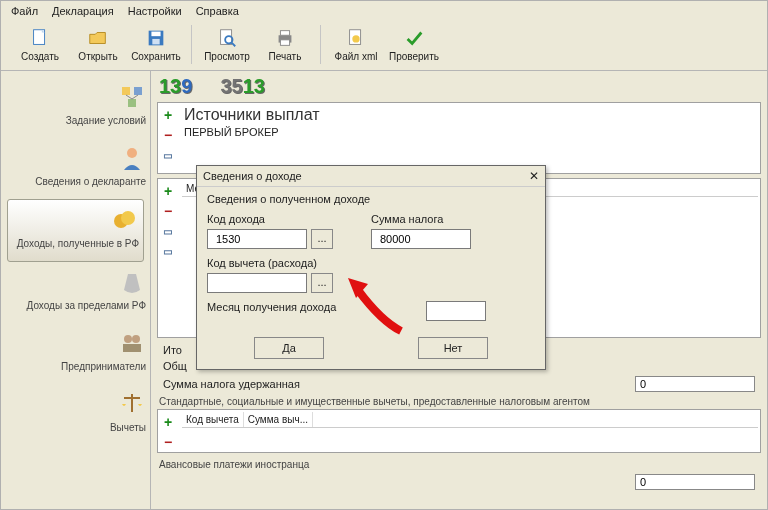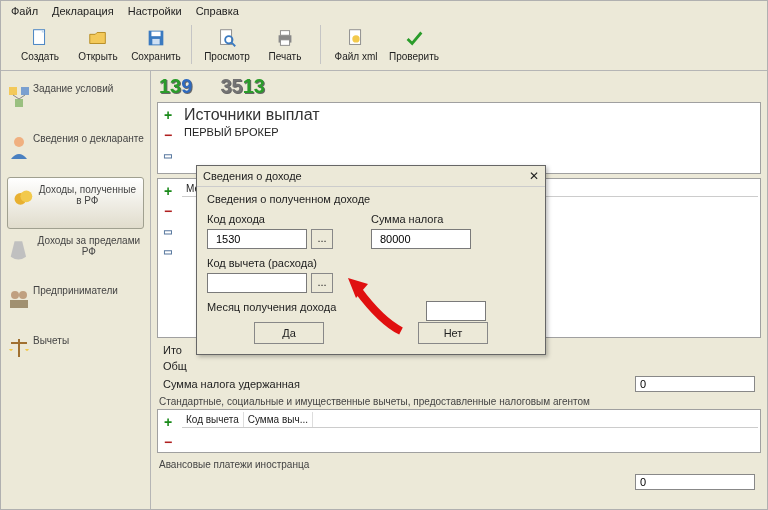--- a/index.html
+++ b/index.html
@@ -14,21 +14,21 @@
   .toolbar { display: flex; align-items: flex-start; padding: 4px 4px 6px; background: #ece9d8; border-bottom: 1px solid #b5b5b5; }
   .toolgroup { display: flex; border-right: 1px solid #c5c5c5; padding: 0 6px; }
   .toolgroup:last-child { border-right: none; }
   .toolbtn { display: flex; flex-direction: column; align-items: center; width: 58px; padding: 2px 2px; cursor: default; }
   .toolbtn .ico { width: 22px; height: 22px; margin-bottom: 2px; }
   .toolbtn .lbl { font-size: 10px; text-align: center; }
 
   
   .content { display: flex; height: calc(100% - 64px); }
   .sidebar { width: 150px; background: #ece9d8; border-right: 1px solid #b5b5b5; padding-top: 6px; }
-  .sideitem { display: flex; flex-direction: row; align-items: flex-start; padding: 6px 4px 12px; text-align: center; font-size: 10px; color: #444; }
+  .sideitem { display: flex; flex-direction: column; align-items: flex-end; padding: 6px 4px 12px; text-align: center; font-size: 10px; color: #444; }
   .sideitem.selected { background: linear-gradient(#fff, #e0dccc); border: 1px solid #a0a090; border-radius: 3px; margin: 0 6px; }
   .sideitem .sico { width: 28px; height: 28px; margin-bottom: 4px; }
 
   .main { flex: 1; background: #ece9d8; overflow: hidden; position: relative; }
   .numbar { display: flex; gap: 0; padding: 4px 8px; font-family: 'Arial Black', sans-serif; font-size: 20px; font-weight: 900; }
   .n-green { color: #2a9c2a; text-shadow: 1px 1px 0 #666; }
   .n-blue { color: #2e6abf; text-shadow: 1px 1px 0 #666; }
   .n-orange { color: #737373; text-shadow: 1px 1px 0 #666; margin-left: 28px; }
 
   .panel { background: #fff; border: 1px solid #a0a0a0; margin: 0 6px 4px 6px; }
@@ -52,21 +52,21 @@
   
   .dialog { position:absolute; left:195px; top:164px; width:350px; background:#ece9d8; border:1px solid #666; box-shadow: 2px 2px 4px rgba(0,0,0,.25); z-index:10; }
   .dlgtitle { display:flex; justify-content:space-between; align-items:center; padding:3px 6px; font-size:11px; background:#ece9d8; border-bottom:1px solid #ccc; }
   .dlgbody { padding:6px 10px 10px; font-size:11px; }
   .dlgrow { display:flex; margin-top:8px; }
   .dlgcol { flex:1; display:flex; flex-direction:column; }
   .dlglbl { font-size:11px; color:#222; margin-bottom:4px; }
   .inp { border:1px solid #7a7a7a; background:#fff; height:20px; padding:2px 8px; font-size:11px; width:100px; }
   .dotbtn { width:22px; height:20px; border:1px solid #888; background:#ece9d8; margin-left:4px; font-size:11px; text-align:center; line-height:16px; cursor:pointer; }
   .inline { display:flex; align-items:center; }
-  .dlgbtns { display:flex; justify-content:space-around; margin-top:1px; }
+  .dlgbtns { display:flex; justify-content:space-around; margin-top:16px; }
   .dlgbtn { width:70px; height:22px; border:1px solid #888; background:#ece9d8; text-align:center; line-height:20px; font-size:11px; cursor:pointer; }
 
   
   .arrow { position:absolute; left:345px; top:275px; z-index:20; pointer-events:none; }
 
   .close-x { font-family: Arial; font-size:12px; cursor:pointer; }
 </style>
 </head>
 <body>
 

